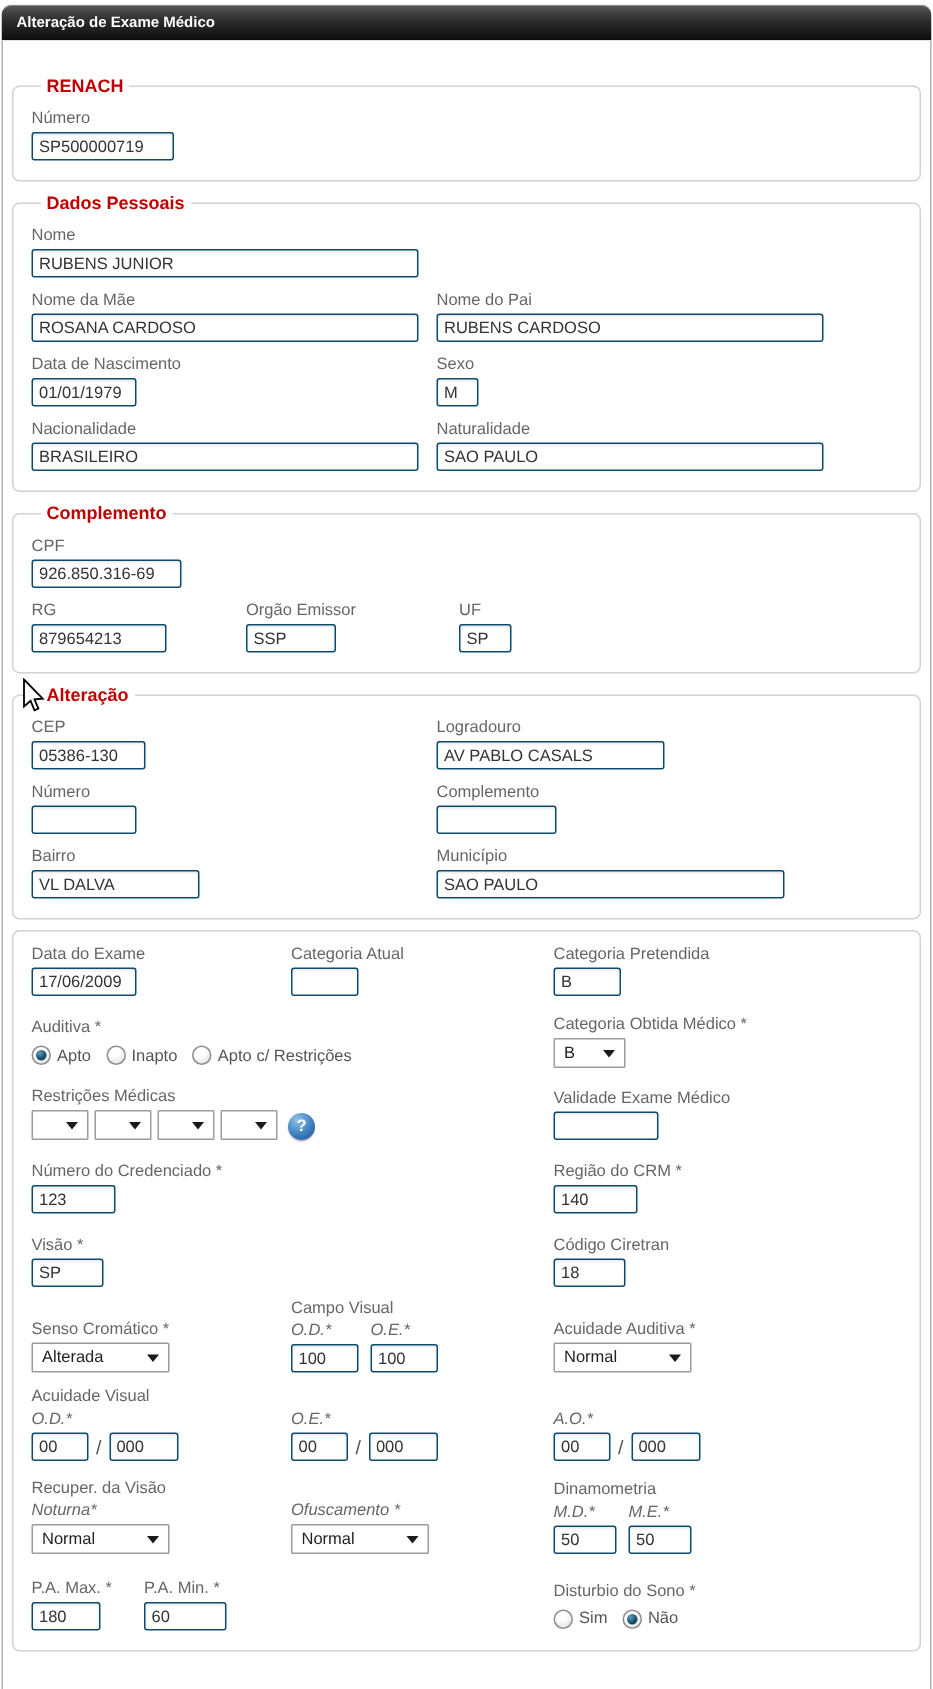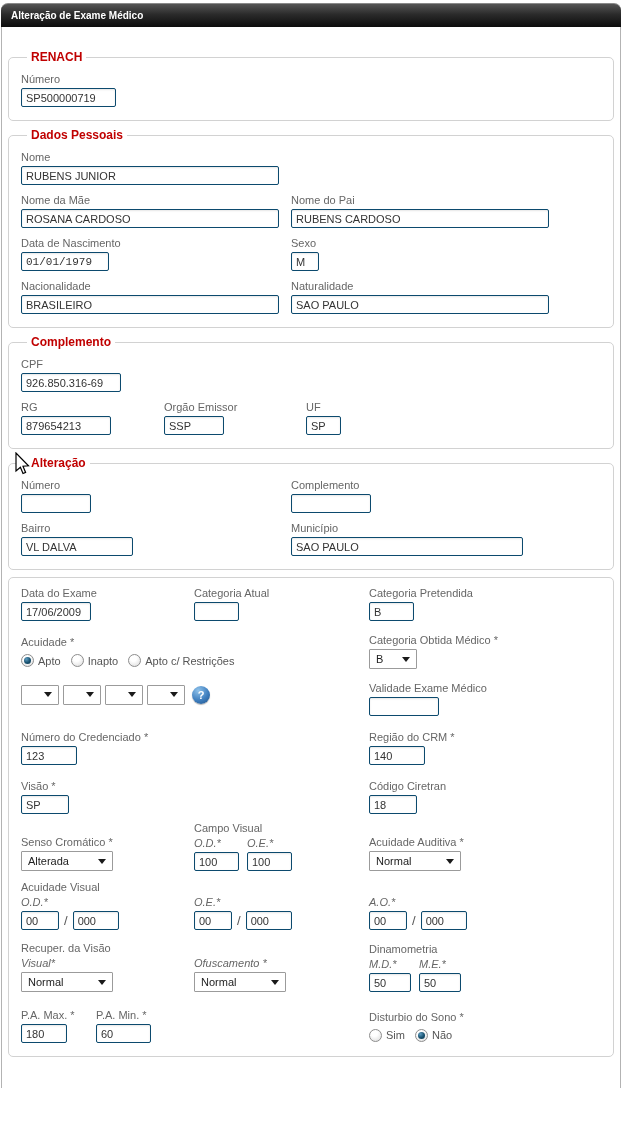--- a/index.html
+++ b/index.html
@@ -99,21 +99,21 @@
         </div>
         <div>
           <label class="fl">Nome do Pai</label>
           <input class="tx" style="width: 258px;" readonly="" value="RUBENS CARDOSO">
         </div>
       </div>
 
       <div class="row">
         <div class="half">
           <label class="fl">Data de Nascimento</label>
-          <input class="tx" style="width: 88px; font-family: Liberation Mono, monospace;" readonly="" value="01/01/1979">
+          <input class="tx" style="width: 70px;" readonly="" value="01/01/1979">
         </div>
         <div>
           <label class="fl">Sexo</label>
           <input class="tx" style="width: 28px;" readonly="" value="M">
         </div>
       </div>
 
       <div class="row">
         <div class="half">
           <label class="fl">Nacionalidade</label>
@@ -144,20 +144,30 @@
         <div>
           <label class="fl">UF</label>
           <input class="tx" style="width: 35px;" readonly="" value="SP">
         </div>
       </div>
     </fieldset>
 
     <fieldset>
       <legend>Alteração</legend>
 
+      <div class="row">
+        <div class="half">
+          <label class="fl">CEP</label>
+          <input class="tx" style="width: 76px;" readonly="" value="05386-130">
+        </div>
+        <div>
+          <label class="fl">Logradouro</label>
+          <input class="tx" style="width: 152px;" readonly="" value="AV PABLO CASALS">
+        </div>
+      </div>
 
       <div class="row">
         <div class="half">
           <label class="fl">Número</label>
           <input class="tx" style="width: 70px;" readonly="" value="">
         </div>
         <div>
           <label class="fl">Complemento</label>
           <input class="tx" style="width: 80px;" readonly="" value="">
         </div>
@@ -187,41 +197,42 @@
           <input class="tx" style="width: 45px;" readonly="" value="">
         </div>
         <div>
           <label class="fl">Categoria Pretendida</label>
           <input class="tx" style="width: 45px;" readonly="" value="B">
         </div>
       </div>
 
       <div class="row" style="margin-top:4px">
         <div style="width:348px; flex:0 0 auto;">
-          <label class="fl">Acuidade *</label>
+          <label class="fl">Auditiva *</label>
           <div class="rgroup">
             <span class="radio on"></span>
             <span class="rl">Apto</span>
             <span class="radio"></span>
             <span class="rl">Inapto</span>
             <span class="radio"></span>
             <span class="rl">Apto c/ Restrições</span>
           </div>
         </div>
         <div>
           <label class="fl">Categoria Obtida Médico *</label>
           <div class="sel" style="width:48px">
             <span>B</span>
             <span class="tri"></span>
           </div>
         </div>
       </div>
 
       <div class="row" style="margin-top:4px">
         <div style="width:348px; flex:0 0 auto;">
+          <label class="fl">Restrições Médicas</label>
           <div style="display:flex; align-items:center;">
             <div class="sel" style="width:38px; margin-right:4px">
                 <span></span>
                 <span class="tri"></span>
               </div>
             <div class="sel" style="width:38px; margin-right:4px">
                 <span></span>
                 <span class="tri"></span>
               </div>
             <div class="sel" style="width:38px; margin-right:4px">
@@ -317,21 +328,21 @@
             <input class="tx" style="width: 38px;" readonly="" value="00">
             <span class="slash">/</span>
             <input class="tx" style="width: 46px;" readonly="" value="000">
           </div>
         </div>
       </div>
 
       <div class="row end" style="margin-top:12px">
         <div class="c1">
           <label class="fl tight" style="margin-top:0">Recuper. da Visão</label>
-          <label class="fl it tight">Visual*</label>
+          <label class="fl it tight">Noturna*</label>
           <div class="sel" style="width:92px">
             <span>Normal</span>
             <span class="tri"></span>
           </div>
         </div>
         <div class="c2">
           <label class="fl it">Ofuscamento *</label>
           <div class="sel" style="width:92px">
             <span>Normal</span>
             <span class="tri"></span>

